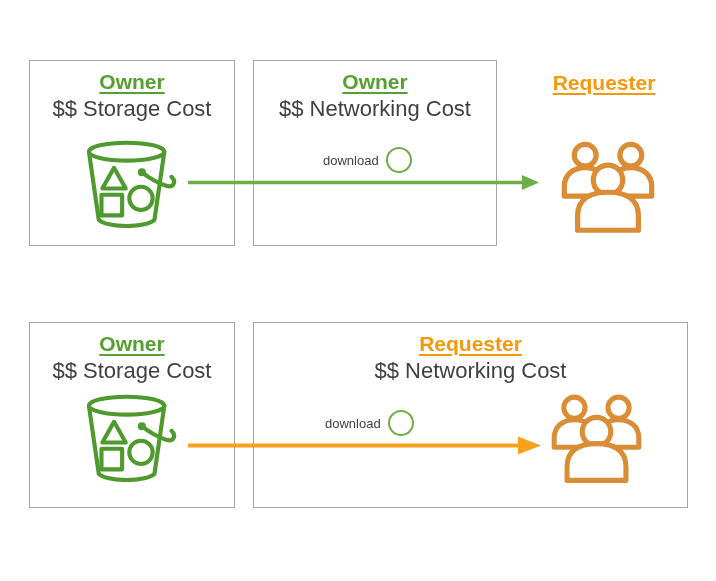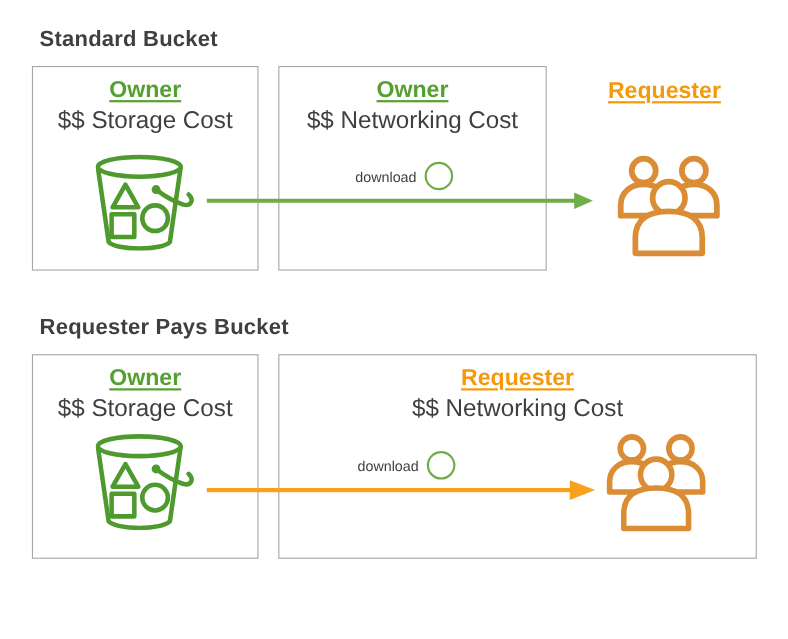--- a/index.html
+++ b/index.html
@@ -60,21 +60,20 @@
   svg.arrow-layer{
     position:absolute;left:0;top:0;width:716px;height:581px;
     pointer-events:none;
   }
 </style>
 </head>
 <body>
 
 <div id="canvas">
 
-  <div class="section-title" id="title-standard">Standard Bucket</div>
 
   <div class="box" id="std-owner-box">
     <span class="role green">Owner</span>
     <span class="cost">$$ Storage Cost</span>
   </div>
 
   <div class="box" id="std-net-box">
     <span class="role green">Owner</span>
     <span class="cost">$$ Networking Cost</span>
   </div>
@@ -103,21 +102,20 @@
     <circle cx="74" cy="16" r="11.5"></circle>
     <circle cx="50" cy="42" r="15.5"></circle>
     <path d="M18,95 L18,80 C18,62 31,55 50,55 C69,55 82,62 82,80 L82,95 Z"></path>
   </svg>
 
   <svg class="arrow-layer">
     <line x1="188" y1="182.5" x2="524" y2="182.5" stroke="var(--green-arrow)" stroke-width="3.6"></line>
     <polygon points="522,175 539,182.5 522,190" fill="var(--green-arrow)"></polygon>
   </svg>
 
-  <div class="section-title" id="title-requester-pays">Requester Pays Bucket</div>
 
   <div class="box" id="rp-owner-box">
     <span class="role green">Owner</span>
     <span class="cost">$$ Storage Cost</span>
   </div>
 
   <div class="box" id="rp-net-box">
     <span class="role orange">Requester</span>
     <span class="cost">$$ Networking Cost</span>
   </div>

